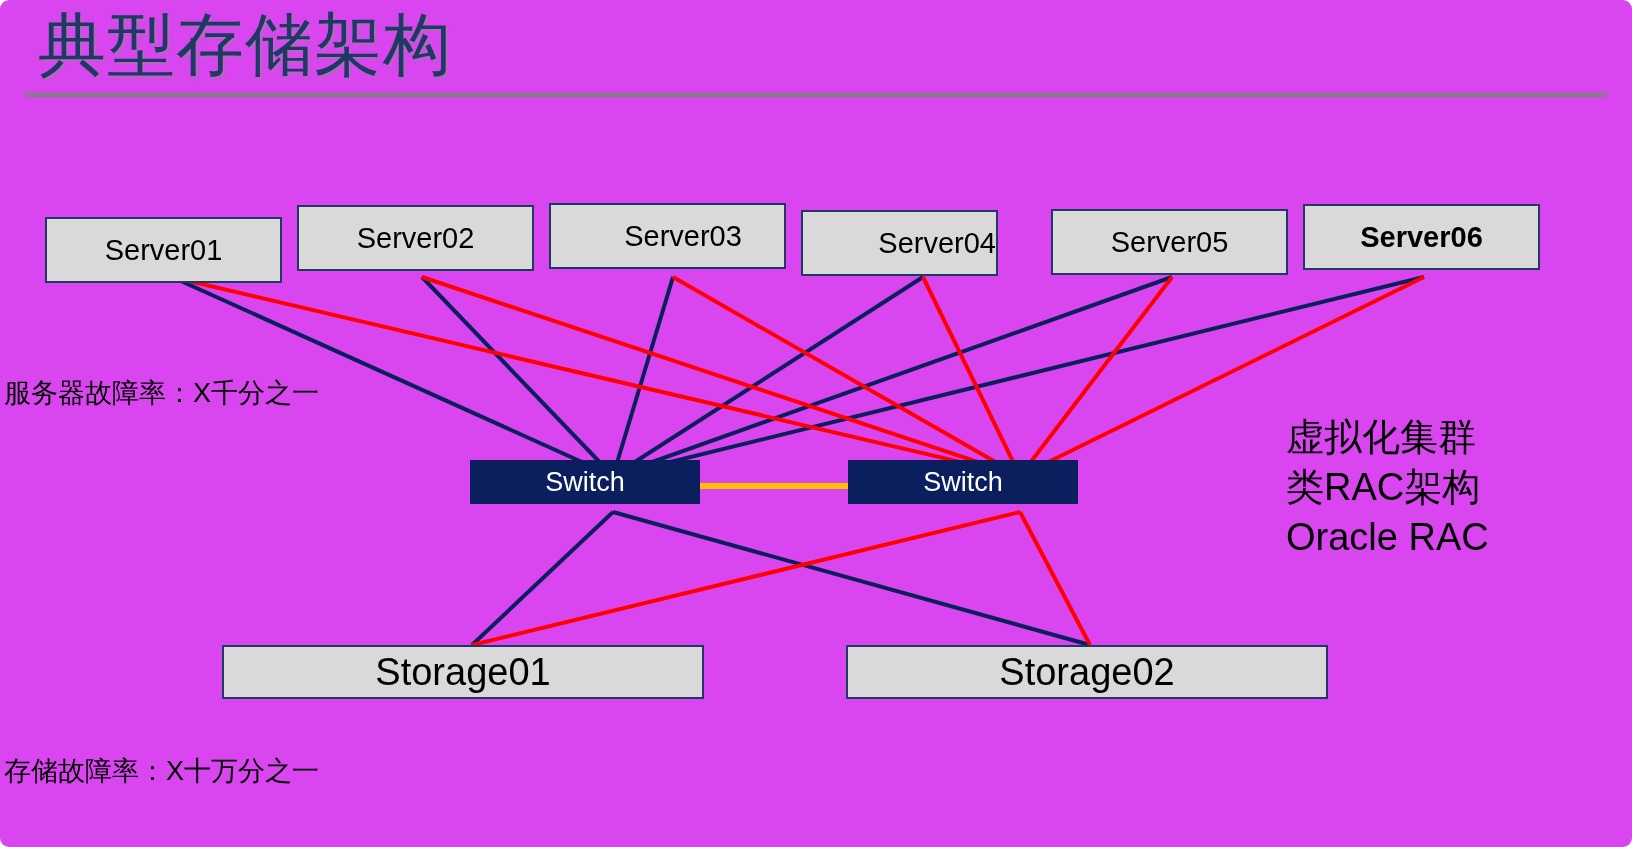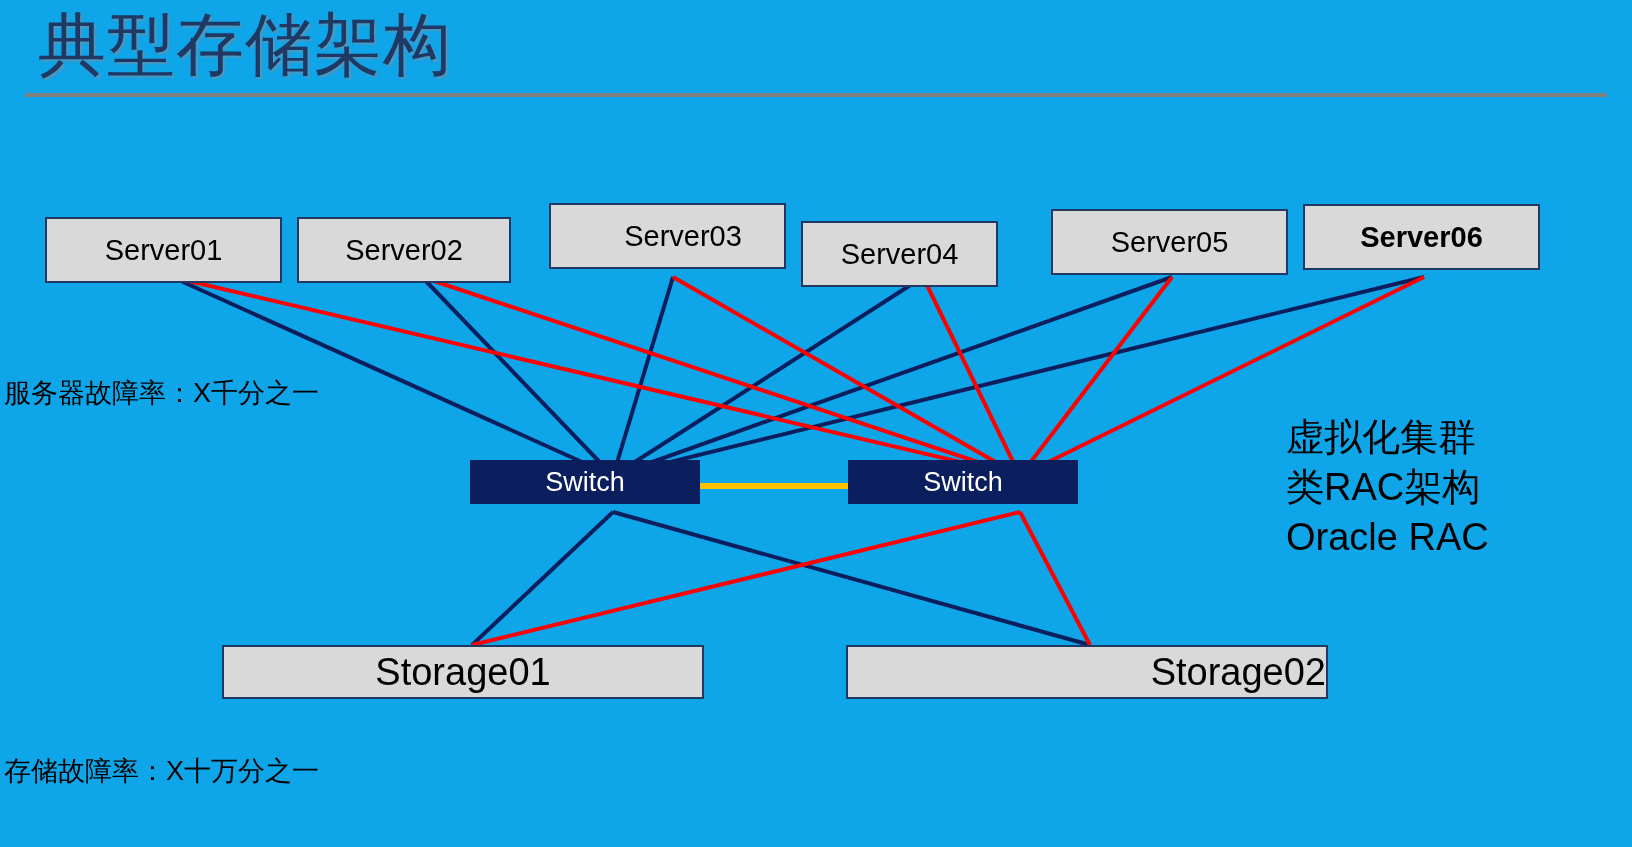--- a/index.html
+++ b/index.html
@@ -9,21 +9,22 @@
     height: 847px;
     background: #FFFFFF;
     font-family: "Liberation Sans", sans-serif;
     overflow: hidden;
   }
 
   #slide {
     position: relative;
     width: 1632px;
     height: 847px;
-    background: #0ea5e9;
+    background: #d946ef;
+    border-radius: 9px;
   }
 
   
   .slide-title {
     position: absolute;
     left: 38px;
     top: -2px;
     font-size: 68px;
     line-height: 92px;
     font-weight: 400;
@@ -126,47 +127,47 @@
       <line x1="613" y1="512" x2="472" y2="645" stroke="#0B1F5E" stroke-width="4"></line>
       <line x1="613" y1="512" x2="1090" y2="645" stroke="#0B1F5E" stroke-width="4"></line>
       <line x1="1020" y1="512" x2="472" y2="645" stroke="#FF0000" stroke-width="4"></line>
       <line x1="1020" y1="512" x2="1090" y2="645" stroke="#FF0000" stroke-width="4"></line>
       <line x1="700" y1="486" x2="848" y2="486" stroke="#FFC000" stroke-width="6"></line>
     </svg>
 
   <div class="node server" style="left:45px; top:217px; width:237px;">
     <span>Server01</span>
   </div>
-  <div class="node server" style="left:297px; top:217px; width:214px;">
+  <div class="node server" style="left:297px; top:205px; width:237px;">
     <span>Server02</span>
   </div>
   <div class="node server" style="left:549px; top:203px; width:237px;padding-left:31px;">
     <span>Server03</span>
   </div>
-  <div class="node server" style="left:801px; top:221px; width:197px;">
+  <div class="node server" style="left:801px; top:210px; width:197px;justify-content:flex-end;">
     <span>Server04</span>
   </div>
   <div class="node server" style="left:1051px; top:209px; width:237px;">
     <span>Server05</span>
   </div>
   <div class="node server" style="left:1303px; top:204px; width:237px;font-weight:bold;">
     <span>Server06</span>
   </div>
 
   <div class="node switch" style="left:470px; top:460px; width:230px;">
     <span>Switch</span>
   </div>
   <div class="node switch" style="left:848px; top:460px; width:230px;">
     <span>Switch</span>
   </div>
 
   <div class="node storage" style="left:222px; top:645px; width:482px;">
     <span>Storage01</span>
   </div>
-  <div class="node storage" style="left:846px; top:645px; width:482px;justify-content:flex-end;">
+  <div class="node storage" style="left:846px; top:645px; width:482px;">
     <span>Storage02</span>
   </div>
 
   <div class="annot" style="left:4px; top:375px;">服务器故障率：X千分之一</div>
 
   <div class="annot" style="left:4px; top:753px;">存储故障率：X十万分之一</div>
 
   <div class="annot-right" style="left:1286px; top:412px;">
     <div>虚拟化集群</div>
     <div>类RAC架构</div>

